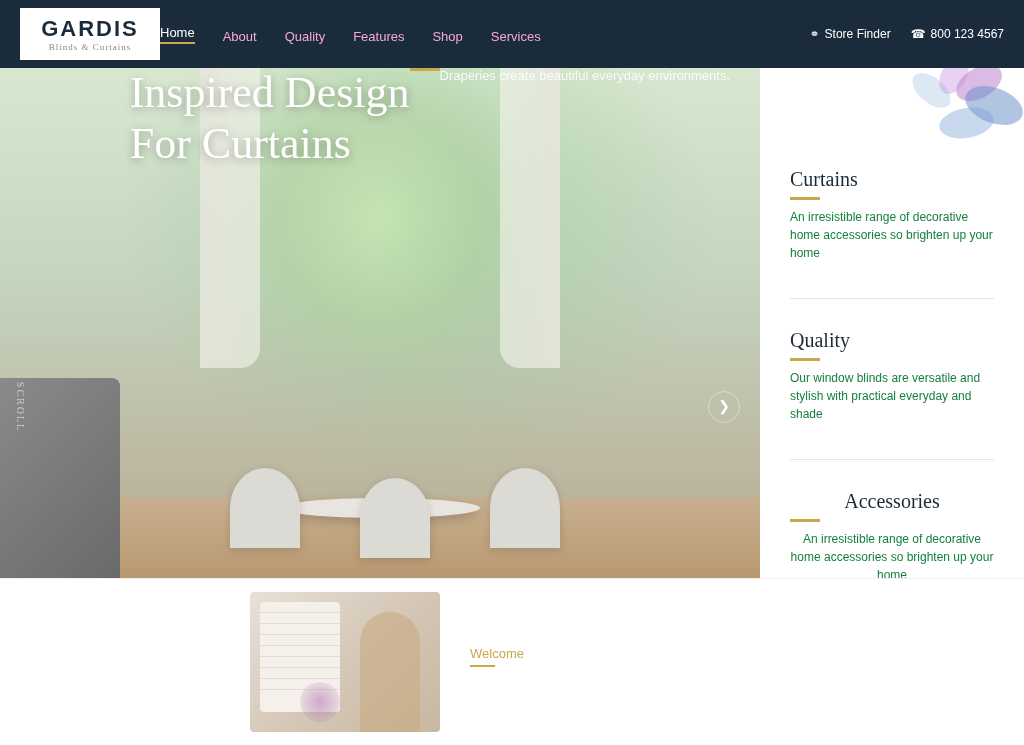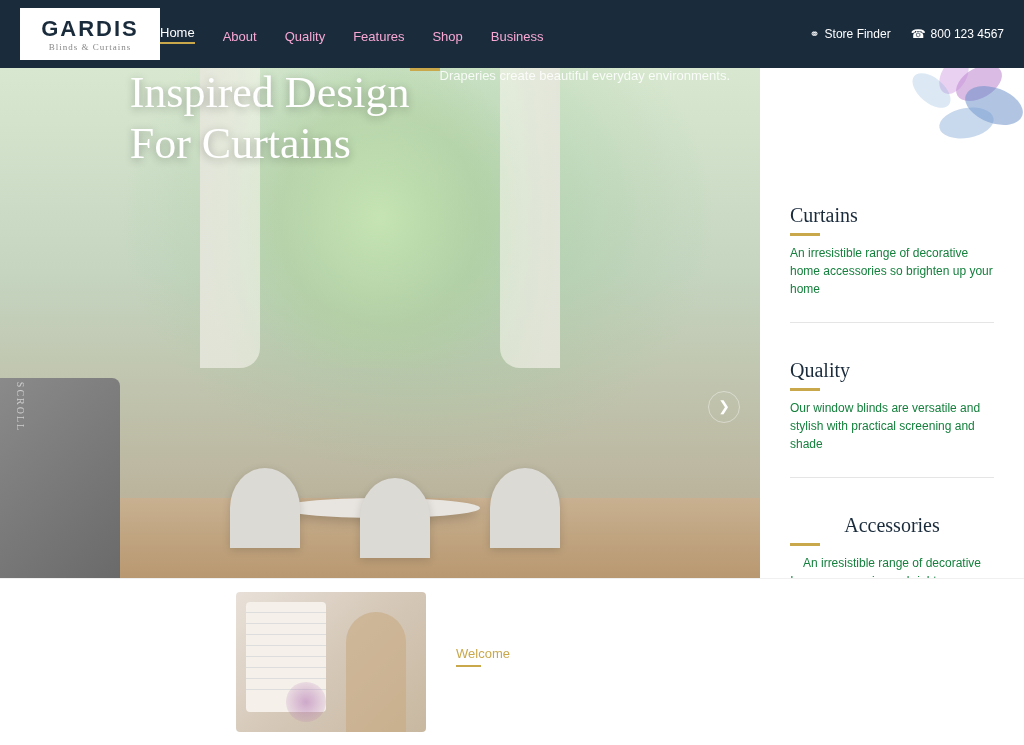--- a/index.html
+++ b/index.html
@@ -283,23 +283,22 @@
     .petal-blue-2 { width: 55px; height: 30px; background: rgba(120,160,210,0.4); top: 50px; right: 40px; transform: rotate(-10deg); }
     .petal-blue-3 { width: 45px; height: 25px; background: rgba(140,180,220,0.3); top: 20px; right: 80px; transform: rotate(40deg); }
 
     
     .category-list {
       padding: 20px 30px;
       margin-top: 80px;
     }
     .category-item {
       margin-bottom: 30px;
-      padding-bottom: 24px;
+      padding-bottom: 36px;
       border-bottom: 1px solid #e5e5e5;
-      margin-top: 36px;
     }
     .category-item:last-child { border-bottom: none; text-align: center; }
     .category-title {
       font-size: 20px;
       color: #1a2b3c;
       font-family: 'Georgia', serif;
       margin-bottom: 6px;
     }
     .category-accent {
       width: 30px;
@@ -313,21 +312,21 @@
       line-height: 1.5;
       font-family: 'Arial', sans-serif;
     }
 
     
     .bottom-section {
       height: 167px;
       background: #fff;
       display: flex;
       align-items: center;
-      padding: 20px 16px;
+      padding: 20px 30px;
       border-top: 1px solid #f0f0f0;
       position: absolute;
       bottom: 0;
       left: 0;
       right: 0;
     }
     .bottom-image {
       width: 190px;
       height: 140px;
       background: linear-gradient(135deg, #e8e0d8 0%, #d5c8b8 50%, #c8b8a0 100%);
@@ -403,21 +402,21 @@
   <div class="logo-area">
     <span class="logo-title">GARDIS</span>
     <span class="logo-subtitle">Blinds &amp; Curtains</span>
   </div>
   <nav class="nav">
     <a class="nav-item active">Home</a>
     <a class="nav-item">About</a>
     <a class="nav-item">Quality</a>
     <a class="nav-item">Features</a>
     <a class="nav-item">Shop</a>
-    <a class="nav-item">Business</a>
+    <a class="nav-item">Services</a>
   </nav>
   <div class="header-right">
     <div class="store-finder">
       <span>⚭</span>
       <span>Store Finder</span>
     </div>
     <div class="phone-number">
       <span>☎</span>
       <span>800 123 4567</span>
     </div>
@@ -480,21 +479,21 @@
 
     <div class="category-list">
       <div class="category-item">
         <div class="category-title">Curtains</div>
         <div class="category-accent"></div>
         <p class="category-desc">An irresistible range of decorative home accessories so brighten up your home</p>
       </div>
       <div class="category-item">
         <div class="category-title">Quality</div>
         <div class="category-accent"></div>
-        <p class="category-desc">Our window blinds are versatile and stylish with practical screening and shade</p>
+        <p class="category-desc">Our window blinds are versatile and stylish with practical everyday and shade</p>
       </div>
       <div class="category-item">
         <div class="category-title">Accessories</div>
         <div class="category-accent"></div>
         <p class="category-desc">An irresistible range of decorative home accessories so brighten up your home</p>
       </div>
     </div>
   </aside>
 </div>
 

